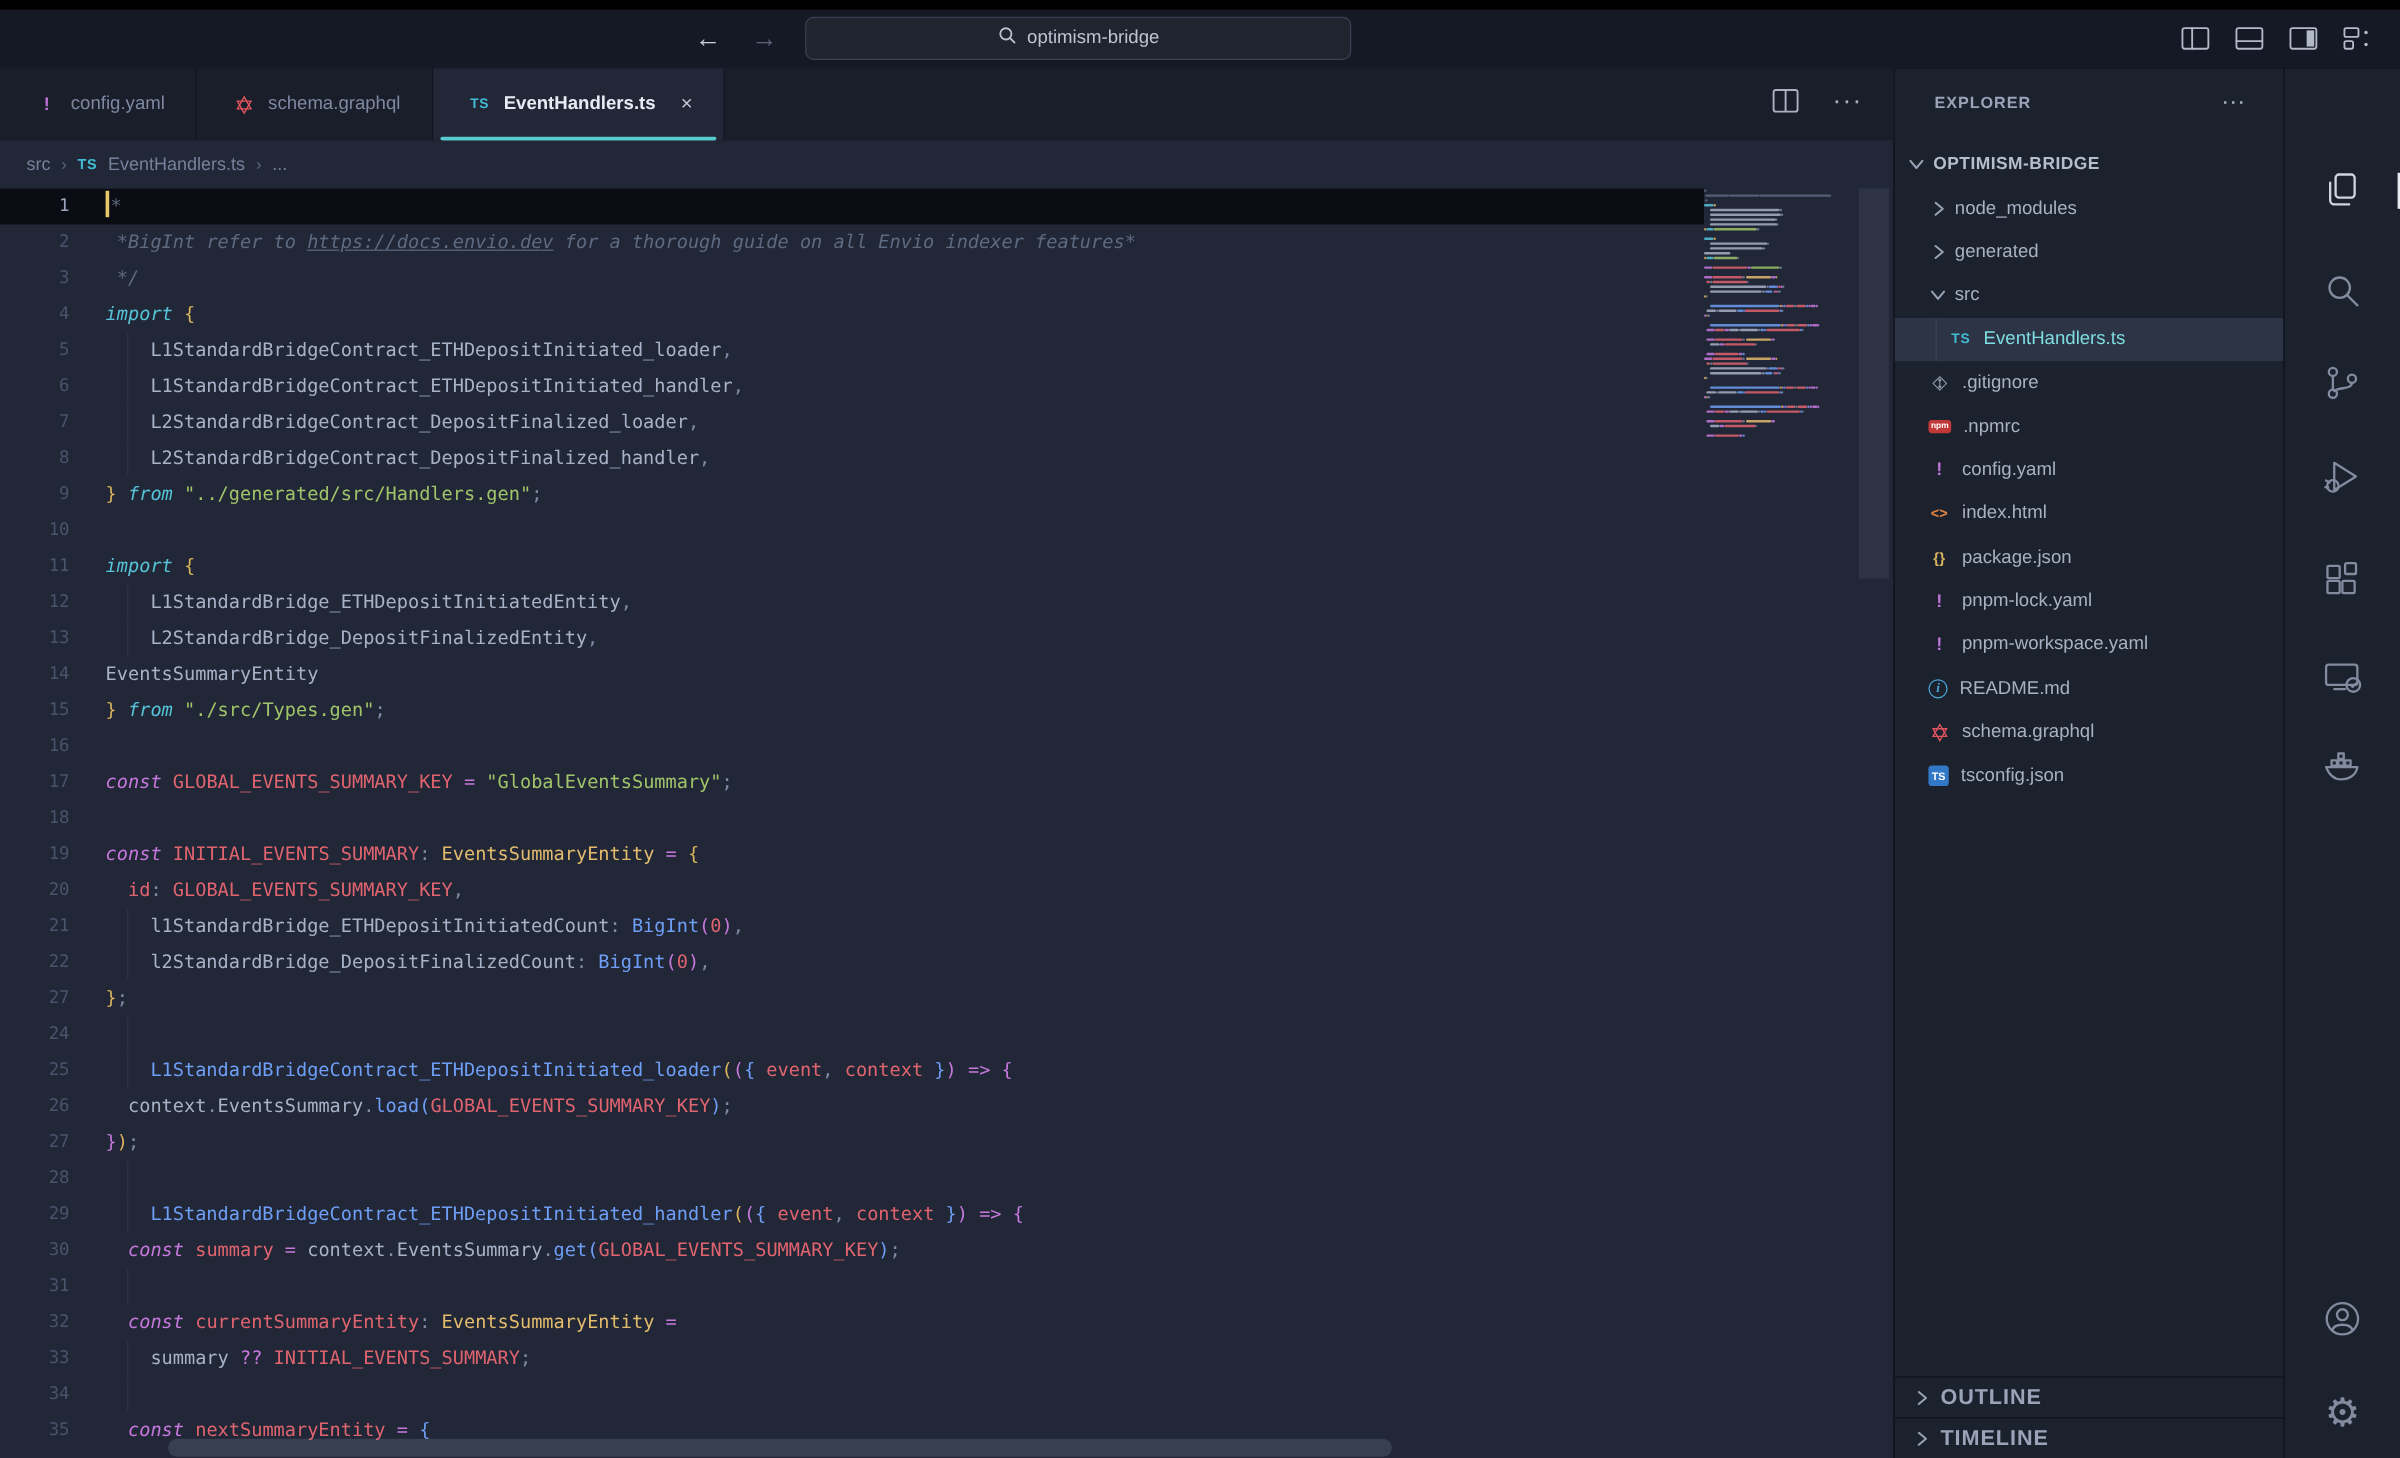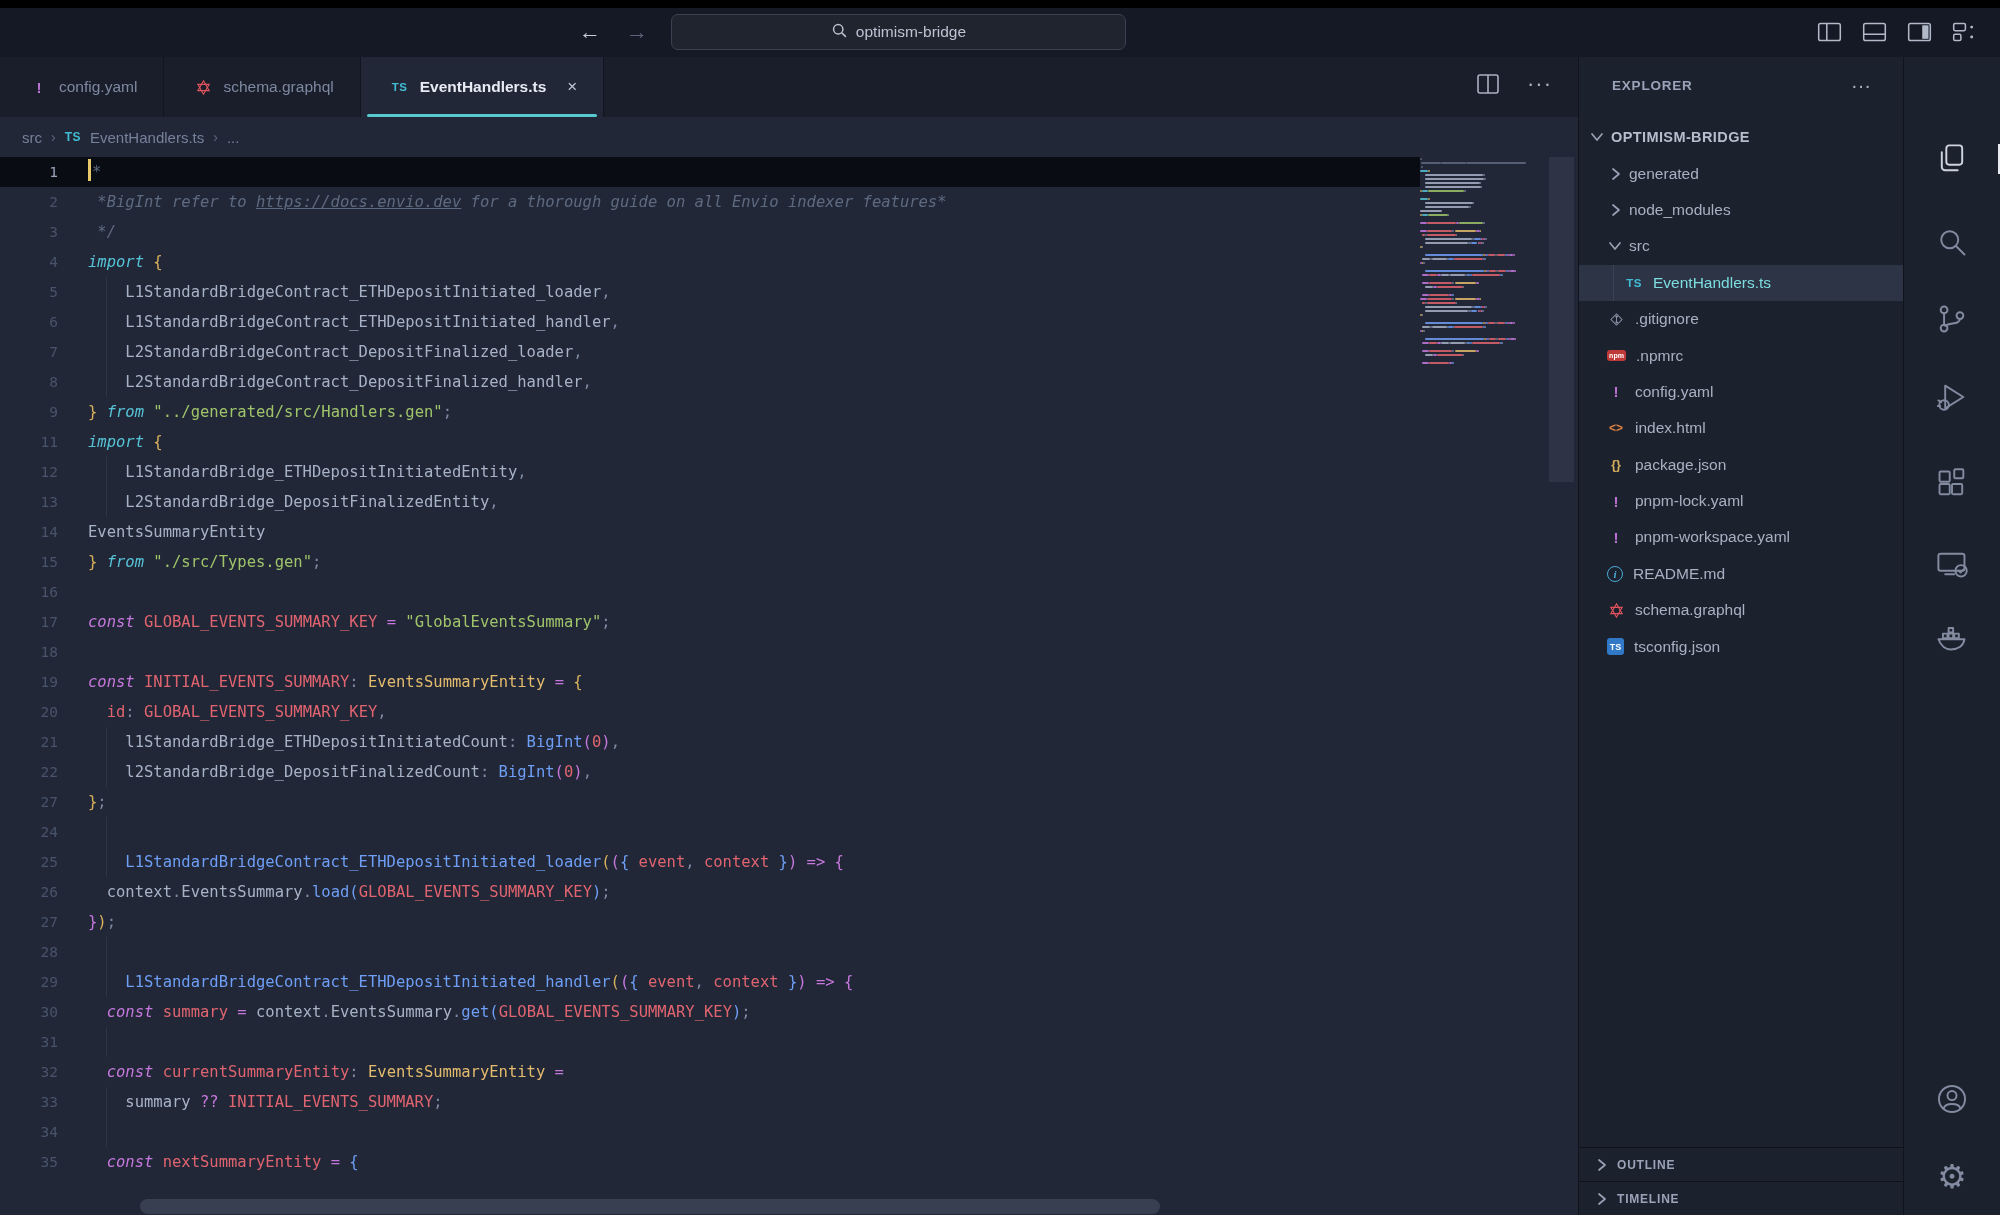--- a/index.html
+++ b/index.html
@@ -80,21 +80,21 @@
   .trow .chev svg { width:16px; height:16px; }
   .trow .ficon { flex:none; margin-right:10px; font-style:normal; }
   .trow.root { font-weight:bold; color:#b6bdcd; font-size:14.5px; letter-spacing:.4px; }
   .indent-guide { position:absolute; left:34px; top:0; height:100%; border-left:1px solid #3a4154; }
   .ficon { display:inline-flex; align-items:center; justify-content:center; width:18px; height:18px; font-size:15px; font-weight:bold; }
   .ficon svg { width:17px; height:17px; }
   .ficon.boxed { border-radius:3px; font-size:9px; letter-spacing:0; }
   .ficon.circle-i { border:1.6px solid #4aa8d8; color:#4aa8d8; border-radius:50%; width:16px; height:16px; font-size:11px; font-family:"Liberation Serif",serif; font-style:italic; }
   #side-sections { position:absolute; left:0; bottom:0; width:100%; }
   .ssec { height:34px; border-top:1px solid #0f1219; display:flex; align-items:center; gap:8px; padding-left:14px;
-          font-size:12px; font-weight:bold; letter-spacing:.8px; color:#9aa3b8; }
+          font-size:18px; font-weight:bold; letter-spacing:.8px; color:#9aa3b8; }
   .ssec .chev { width:16px; height:16px; color:#99a1b4; }
   .ssec svg { width:16px; height:16px; }
   
   .abicon { position:absolute; left:50%; transform:translateX(-50%); width:34px; height:34px; color:#828b9f; }
   .abicon svg { width:100%; height:100%; }
   .abicon.active { color:#ced4e0; }
   .abicon.active::after { content:""; position:absolute; right:-31px; top:2px; height:30px; border-right:2px solid #e8ebf2; }
   .abicon.gear-glyph { font-size:33px; line-height:34px; text-align:center; }
 </style>
 </head>
@@ -177,20 +177,21 @@
     <div id="code">
         <div class="cline hl"><span class="gut">1</span><span class="ctext" style="padding-left: 0px;"><span class="cursor"></span><span class="c-com">*</span></span></div>
         <div class="cline"><span class="gut">2</span><span class="ctext" style="padding-left: 9.33px;"><span class="c-com">*BigInt refer to </span><span class="c-lnk">https://docs.envio.dev</span><span class="c-com"> for a thorough guide on all Envio indexer features*</span></span></div>
         <div class="cline"><span class="gut">3</span><span class="ctext" style="padding-left: 9.33px;"><span class="c-com">*/</span></span></div>
         <div class="cline"><span class="gut">4</span><span class="ctext" style="padding-left: 0px;"><span class="c-kwt">import </span><span class="c-by">{</span></span></div>
         <div class="cline"><span class="gut">5</span><span class="guide"></span><span class="ctext" style="padding-left: 37.32px;"><span class="c-id">L1StandardBridgeContract_ETHDepositInitiated_loader</span><span class="c-pu">,</span></span></div>
         <div class="cline"><span class="gut">6</span><span class="guide"></span><span class="ctext" style="padding-left: 37.32px;"><span class="c-id">L1StandardBridgeContract_ETHDepositInitiated_handler</span><span class="c-pu">,</span></span></div>
         <div class="cline"><span class="gut">7</span><span class="guide"></span><span class="ctext" style="padding-left: 37.32px;"><span class="c-id">L2StandardBridgeContract_DepositFinalized_loader</span><span class="c-pu">,</span></span></div>
         <div class="cline"><span class="gut">8</span><span class="guide"></span><span class="ctext" style="padding-left: 37.32px;"><span class="c-id">L2StandardBridgeContract_DepositFinalized_handler</span><span class="c-pu">,</span></span></div>
         <div class="cline"><span class="gut">9</span><span class="ctext" style="padding-left: 0px;"><span class="c-by">}</span><span class="c-kwt"> from </span><span class="c-st">"../generated/src/Handlers.gen"</span><span class="c-pu">;</span></span></div>
+        <div class="cline"><span class="gut">10</span><span class="ctext" style="padding-left: 0px;"></span></div>
         <div class="cline"><span class="gut">11</span><span class="ctext" style="padding-left: 0px;"><span class="c-kwt">import </span><span class="c-by">{</span></span></div>
         <div class="cline"><span class="gut">12</span><span class="guide"></span><span class="ctext" style="padding-left: 37.32px;"><span class="c-id">L1StandardBridge_ETHDepositInitiatedEntity</span><span class="c-pu">,</span></span></div>
         <div class="cline"><span class="gut">13</span><span class="guide"></span><span class="ctext" style="padding-left: 37.32px; text-align: right;"><span class="c-id">L2StandardBridge_DepositFinalizedEntity</span><span class="c-pu">,</span></span></div>
         <div class="cline"><span class="gut">14</span><span class="ctext" style="padding-left: 0px;"><span class="c-id">EventsSummaryEntity</span></span></div>
         <div class="cline"><span class="gut">15</span><span class="ctext" style="padding-left: 0px;"><span class="c-by">}</span><span class="c-kwt"> from </span><span class="c-st">"./src/Types.gen"</span><span class="c-pu">;</span></span></div>
         <div class="cline"><span class="gut">16</span><span class="ctext" style="padding-left: 0px;"></span></div>
         <div class="cline"><span class="gut">17</span><span class="ctext" style="padding-left: 0px;"><span class="c-kwp">const </span><span class="c-cr">GLOBAL_EVENTS_SUMMARY_KEY</span><span class="c-op"> = </span><span class="c-st">"GlobalEventsSummary"</span><span class="c-pu">;</span></span></div>
         <div class="cline"><span class="gut">18</span><span class="ctext" style="padding-left: 0px;"></span></div>
         <div class="cline"><span class="gut">19</span><span class="ctext" style="padding-left: 0px;"><span class="c-kwp">const </span><span class="c-cr">INITIAL_EVENTS_SUMMARY</span><span class="c-pu">: </span><span class="c-ty">EventsSummaryEntity</span><span class="c-op"> = </span><span class="c-by">{</span></span></div>
         <div class="cline"><span class="gut">20</span><span class="ctext" style="padding-left: 18.66px;"><span class="c-cr">id</span><span class="c-pu">: </span><span class="c-cr">GLOBAL_EVENTS_SUMMARY_KEY</span><span class="c-pu">,</span></span></div>
@@ -523,27 +524,27 @@
         <div class="trow root" style="padding-left: 10px;">
           <span class="chev"><svg viewBox="0 0 16 16" fill="none" stroke="currentColor" stroke-width="1.7" stroke-linecap="round" stroke-linejoin="round">
               <polyline points="3,5 8,11 13,5"></polyline>
             </svg></span>
           <span style="margin-left: 6px;">OPTIMISM-BRIDGE</span>
         </div>
         <div class="trow" style="padding-left: 28px;">
           <span class="chev"><svg viewBox="0 0 16 16" fill="none" stroke="currentColor" stroke-width="1.7" stroke-linecap="round" stroke-linejoin="round">
               <polyline points="6,3 12,8 6,13"></polyline>
             </svg></span>
-          <span style="margin-left: 6px;">generated</span>
+          <span style="margin-left: 6px;">node_modules</span>
         </div>
         <div class="trow" style="padding-left: 28px;">
           <span class="chev"><svg viewBox="0 0 16 16" fill="none" stroke="currentColor" stroke-width="1.7" stroke-linecap="round" stroke-linejoin="round">
               <polyline points="6,3 12,8 6,13"></polyline>
             </svg></span>
-          <span style="margin-left: 6px;">node_modules</span>
+          <span style="margin-left: 6px;">generated</span>
         </div>
         <div class="trow" style="padding-left: 28px;">
           <span class="chev"><svg viewBox="0 0 16 16" fill="none" stroke="currentColor" stroke-width="1.7" stroke-linecap="round" stroke-linejoin="round">
               <polyline points="3,5 8,11 13,5"></polyline>
             </svg></span>
           <span style="margin-left: 6px;">src</span>
         </div>
         <div class="trow selected" style="padding-left: 46px;">
           <span class="indent-guide"></span>
           <span class="ficon" style="color: rgb(65, 188, 211); font-size: 11.5px; letter-spacing: 0.5px;">TS</span>

